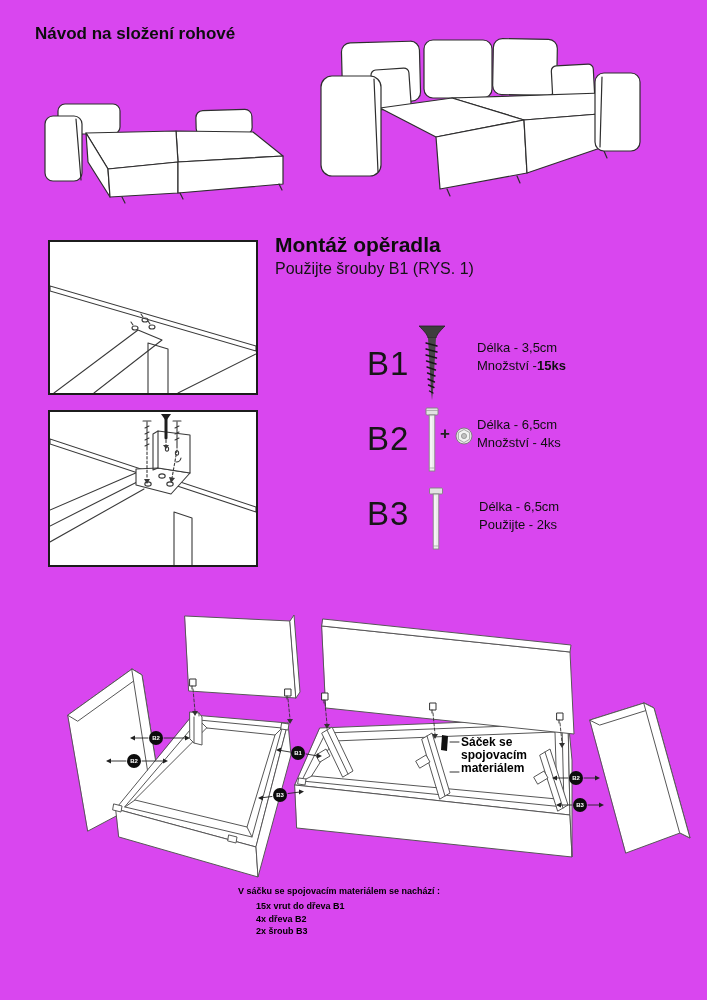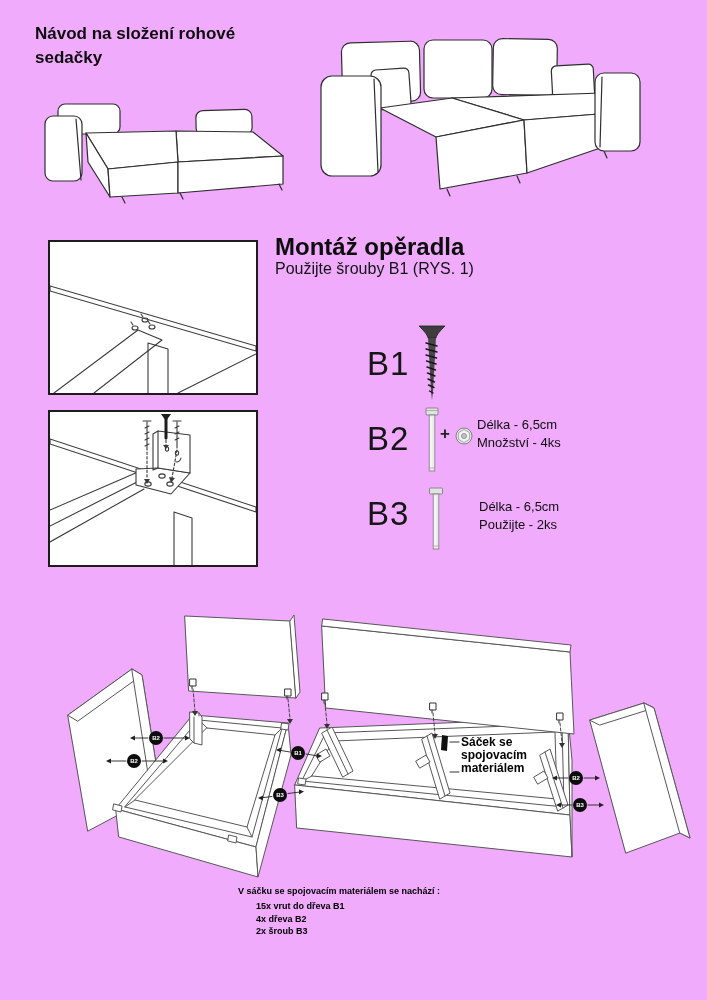--- a/index.html
+++ b/index.html
@@ -1,41 +1,40 @@
 <!DOCTYPE html>
 <html><head>
 <meta charset="utf-8">
 <style>
   html,body{margin:0;padding:0;background:#fff;}
   body{width:707px;height:1000px;position:relative;font-family:"Liberation Sans",sans-serif;color:#111;}
   .abs{position:absolute;}
-  .page{position:absolute;left:0;top:0;width:707px;height:1000px;background:#f0abfc;overflow:hidden;}
+  .page{position:absolute;left:0;top:0;width:707px;height:1000px;background:#d946ef;overflow:hidden;}
   .title{left:35px;top:22px;width:250px;font-size:17px;font-weight:bold;line-height:24px;color:#0d0d0d;}
-  .sec-head{left:275px;top:233px;font-size:24px;font-weight:bold;color:#0d0d0d;}
+  .sec-head{left:275px;top:233px;font-size:21px;font-weight:bold;color:#0d0d0d;}
   .sec-sub{left:275px;top:260px;font-size:16px;color:#141414;}
   .figbox{position:absolute;left:48px;width:206px;border:2px solid #1c1c1c;background:#fff;}
   .caption{left:48px;top:569px;width:210px;text-align:center;font-size:14.5px;color:#161616;}
   .part-label{font-size:33px;color:#161616;letter-spacing:1px;}
   .part-text{font-size:13px;line-height:17.5px;color:#0f0f0f;white-space:nowrap;}
   .plus{font-size:17px;font-weight:600;color:#222;}
   .badge{position:absolute;width:14px;height:14px;border-radius:50%;background:#0c0c0c;color:#fff;
          font-size:6px;font-weight:bold;display:flex;align-items:center;justify-content:center;}
   .bag-label{left:461px;top:736px;font-size:12px;font-weight:bold;line-height:13px;color:#000;}
   .footer-head{left:238px;top:886px;font-size:9px;font-weight:bold;color:#000;}
   .footer-items{left:256px;top:900px;font-size:9px;font-weight:bold;line-height:12.5px;color:#000;}
   svg{display:block;}
 </style>
 </head>
 <body>
 
 <div class="page">
 
   <div class="abs title">
     <div>Návod na složení rohové</div>
-    <div>sedačky</div>
   </div>
 
   <svg class="abs" style="left:30px;top:85px" width="270" height="132" viewBox="0 0 270 132">
     <g stroke="#2e2e2e" stroke-width="1.2" fill="#fff" stroke-linejoin="round" stroke-linecap="round">
       <rect x="28" y="19" width="62" height="30" rx="7"></rect>
       <rect x="166" y="25" width="56" height="25" rx="7" transform="rotate(-1.5 194 37)"></rect>
       <path d="M146,46 L223,47 L253,71 L148,77 Z"></path>
       <path d="M56,48 L146,46 L148,77 L78,84 Z"></path>
       <path d="M56,48 L78,84 L80,112 L58,77 Z"></path>
       <path d="M78,84 L148,77 L148,108 L80,112 Z"></path>
@@ -113,20 +112,24 @@
   </div>
 
   <div class="abs part-label" style="left:367px;top:345px">B1</div>
   <svg class="abs" style="left:417px;top:325px" width="30" height="78" viewBox="0 0 30 78">
     <path d="M2,1 L28,1 C23,6 20,9 19,13 L11,13 C10,9 7,6 2,1 Z" fill="#3d3d3d" stroke="#222" stroke-width="0.8"></path>
     <path d="M11,13 L19,13 L16,66 L15,75 L14,66 Z" fill="#474747"></path>
     <g stroke="#161616" stroke-width="1.4" stroke-linecap="round">
       <path d="M9,18 L20,21 M9,24 L20,27 M9,30 L19.5,33 M9.5,36 L19,39 M10,42 L18.5,45 M10.5,48 L18,51 M11,54 L17.5,57 M11.5,60 L17,62.5 M12.5,66 L16,68"></path>
     </g>
   </svg>
+  <div class="abs part-text" style="left:477px;top:339px">
+    <div>Délka - 3,5cm</div>
+    <div><span>Množství -</span><b>15ks</b></div>
+  </div>
 
   <div class="abs part-label" style="left:367px;top:420px">B2</div>
   <svg class="abs" style="left:423px;top:407px" width="18" height="70" viewBox="0 0 18 70">
     <rect x="3" y="1" width="12" height="7" rx="1" fill="#e2e2e2" stroke="#808080" stroke-width="0.9"></rect>
     <path d="M3,3.5 L15,3.5" stroke="#9a9a9a" stroke-width="0.7"></path>
     <rect x="6.2" y="8" width="5.6" height="56" fill="#ececec" stroke="#868686" stroke-width="0.9"></rect>
     <path d="M8,10 L8,62" stroke="#fbfbfb" stroke-width="1.2"></path>
     <path d="M6.2,61 L11.8,61" stroke="#9a9a9a" stroke-width="0.7"></path>
   </svg>
   <div class="abs plus" style="left:440px;top:424px">+</div>

